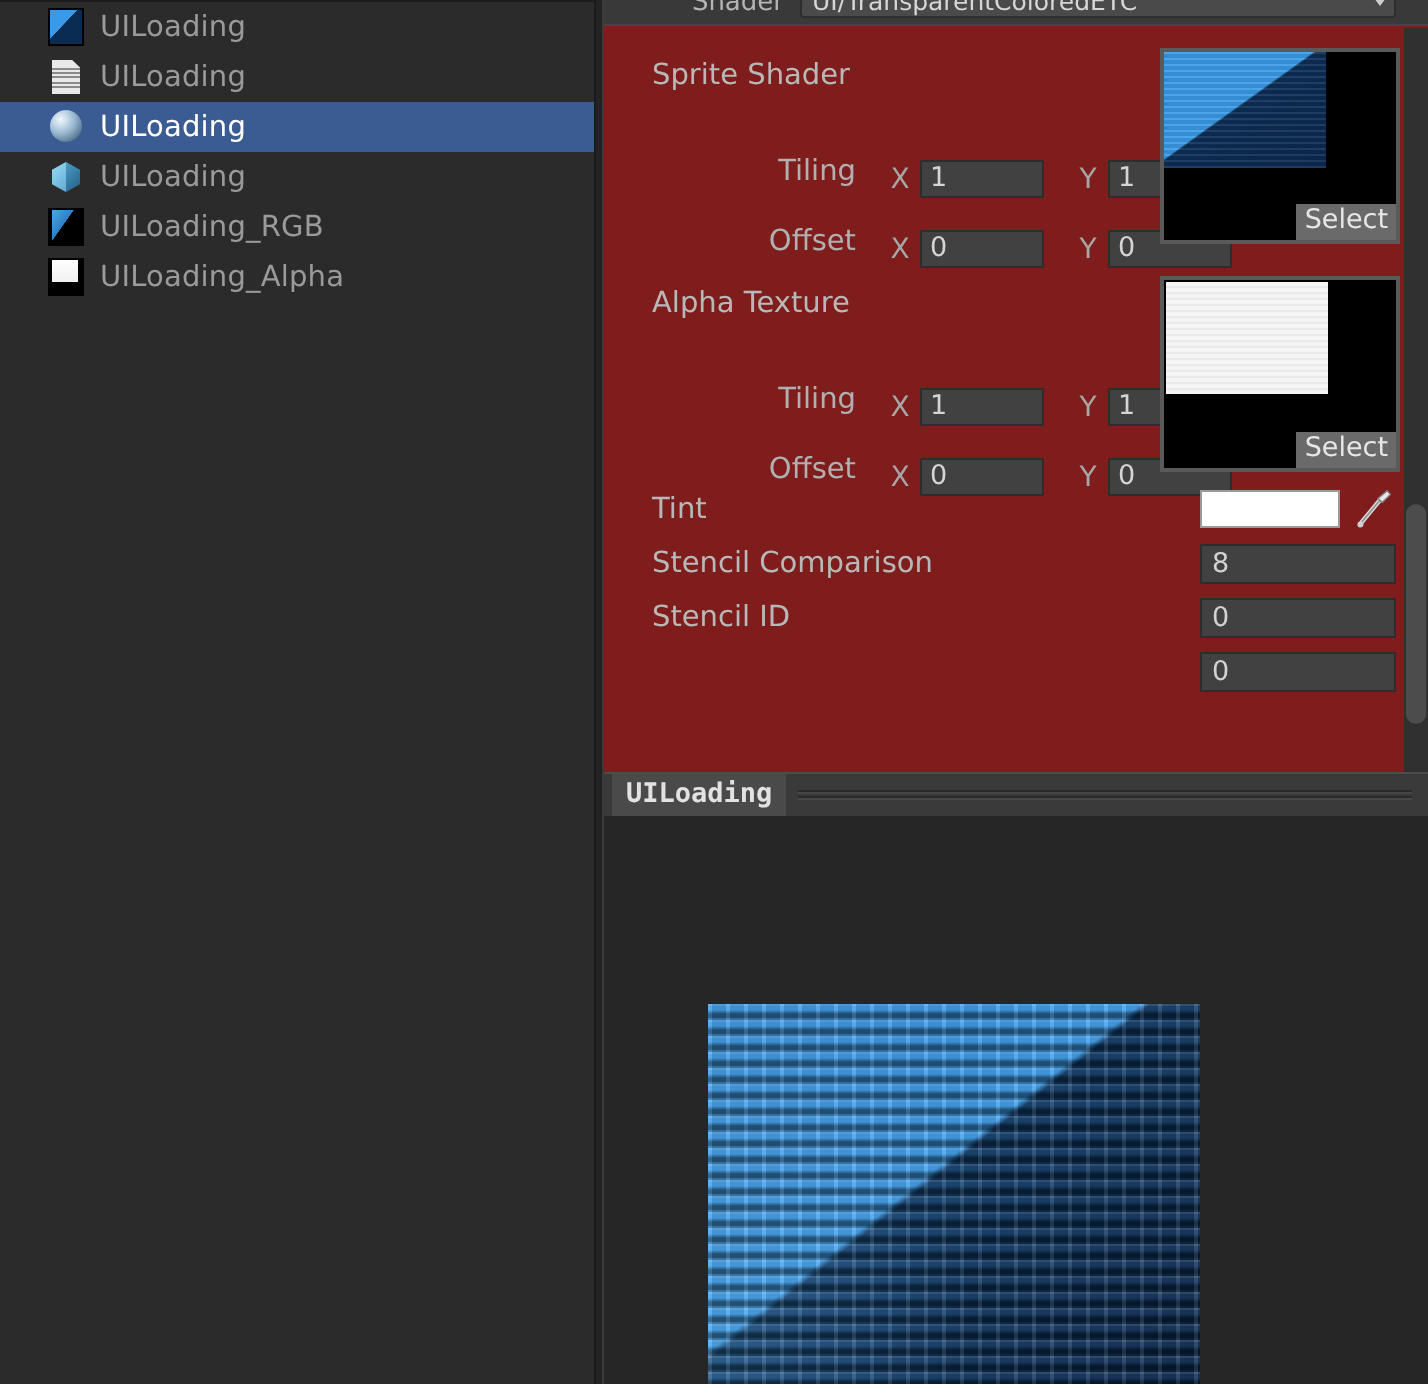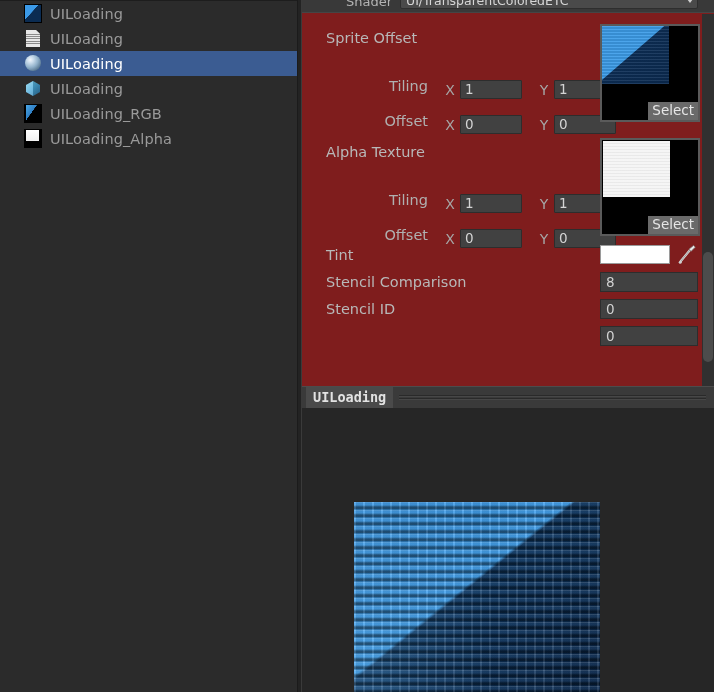--- a/index.html
+++ b/index.html
@@ -189,21 +189,21 @@
     padding-left: 4px;
     line-height: 17px;
     margin-left: 2px;
     font-family: "DejaVu Sans", "Liberation Sans", sans-serif;
   }
   .xy-gap { width: 14px; }
 
   
   .thumb {
     position: absolute; right: 14px; top: 10px;
-    width: 100px; height: 98px;
+    width: 120px; height: 98px;
     background: #000;
     border: 2px solid #5a5a5a;
   }
   .thumb-art { position: absolute; left: 0; top: 0; width: 100%; height: 100%; }
   .thumb-art.sprite::before {
     content: "";
     position: absolute; left: 0; top: 0; width: 70%; height: 62%;
     background: linear-gradient(to bottom right,
       #3d9de9 0%, #3d9de9 46%, #0d2f57 47%, #0b2a50 100%);
   }
@@ -388,21 +388,21 @@
       <div id="shader-value">
         <span>UI/TransparentColoredETC</span>
         <span class="caret"></span>
       </div>
     </div>
     <div id="shader-sep"></div>
 
     <div id="props">
 
       <div class="tex-block">
-        <div class="tex-title">Sprite Offset</div>
+        <div class="tex-title">Sprite Shader</div>
 
         <div class="tiling-row">
           <div class="sub-label">Tiling</div>
           <div class="xy">
             <span class="xy-tag">X</span>
             <div class="num-field">1</div>
             <span class="xy-gap"></span>
             <span class="xy-tag">Y</span>
             <div class="num-field">1</div>
           </div>

